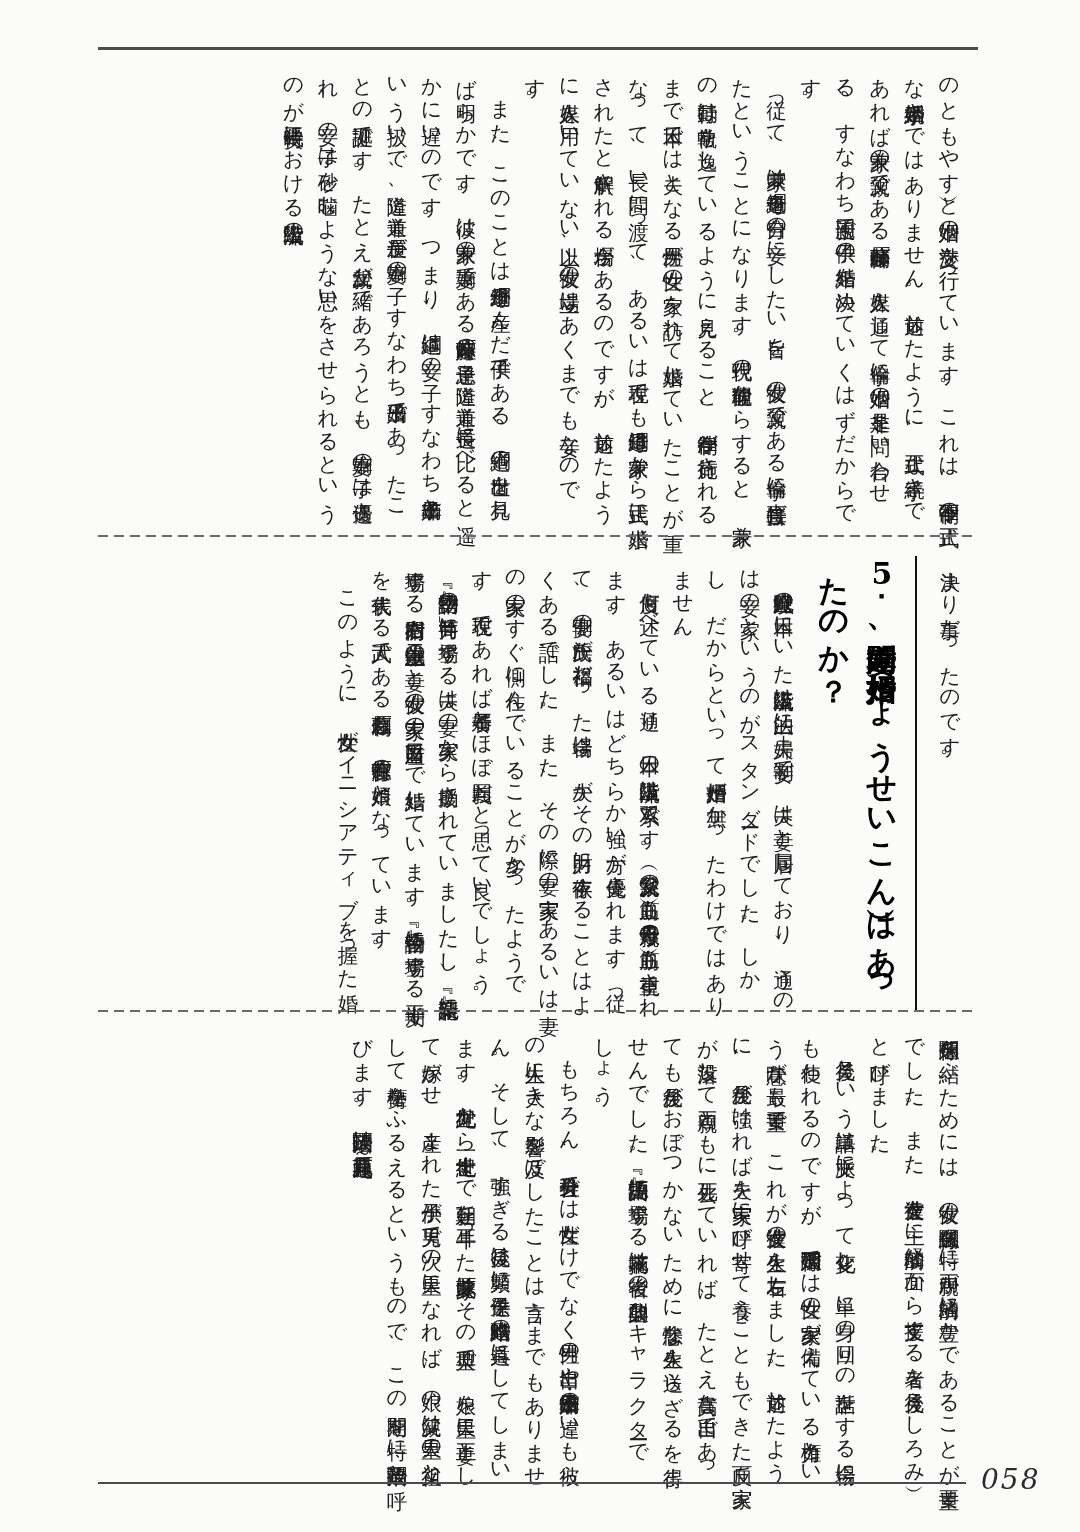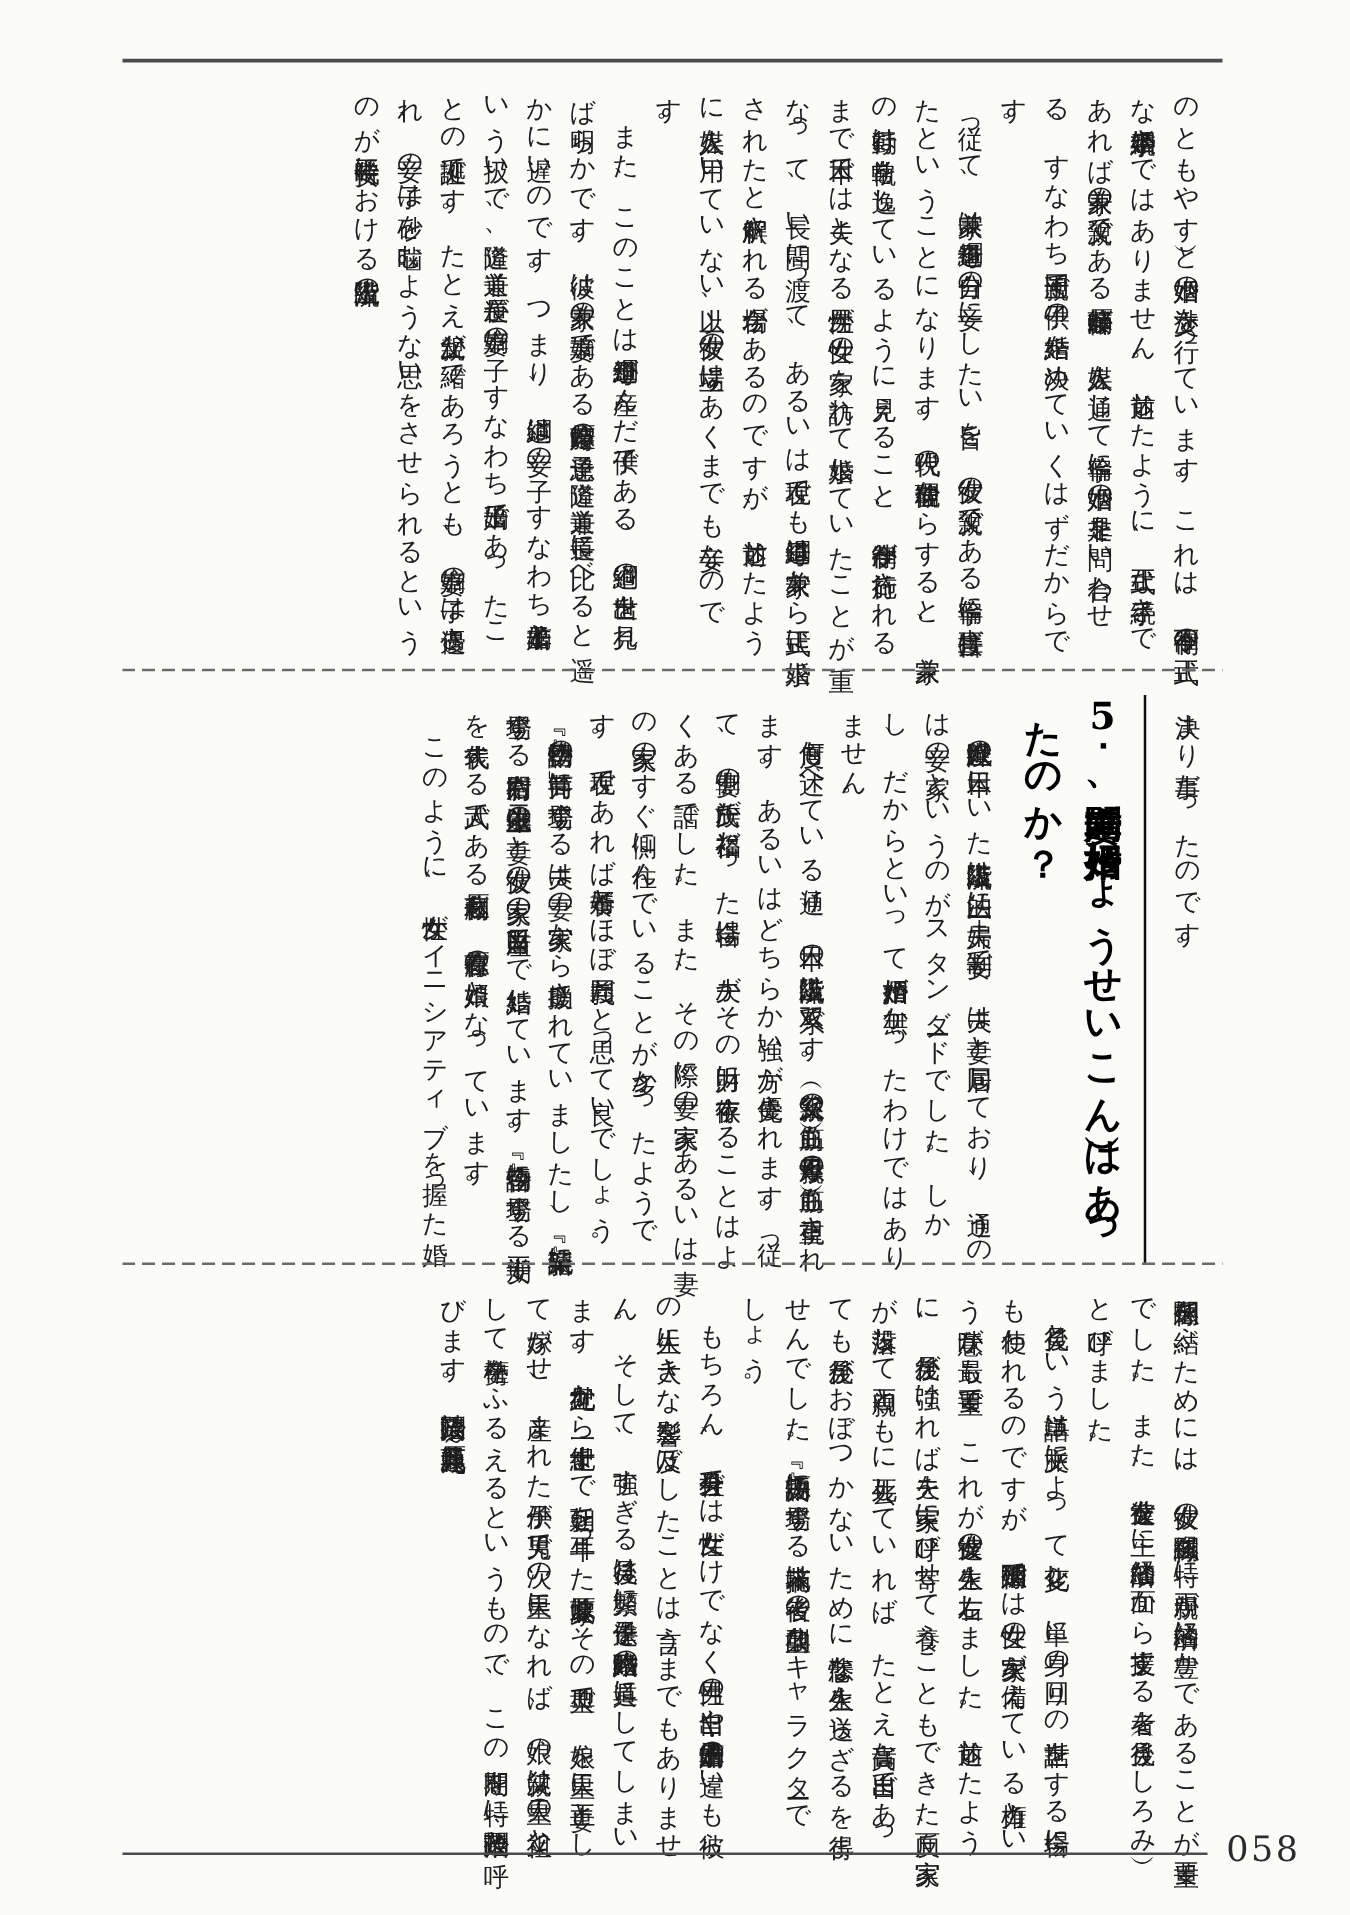--- a/index.html
+++ b/index.html
@@ -76,20 +76,21 @@
     -webkit-text-orientation: upright;
   }
 
   .page-number {
     position: absolute;
     left: 981px;
     top: 1463px;
     font-size: 28px;
     letter-spacing: 2px;
     color: #2b2b2b;
+    font-style: italic;
   }
 </style>
 </head>
 <body>
 
 <div class="page">
 
   <div class="rule top-rule"></div>
 
   <section class="band band-top">

